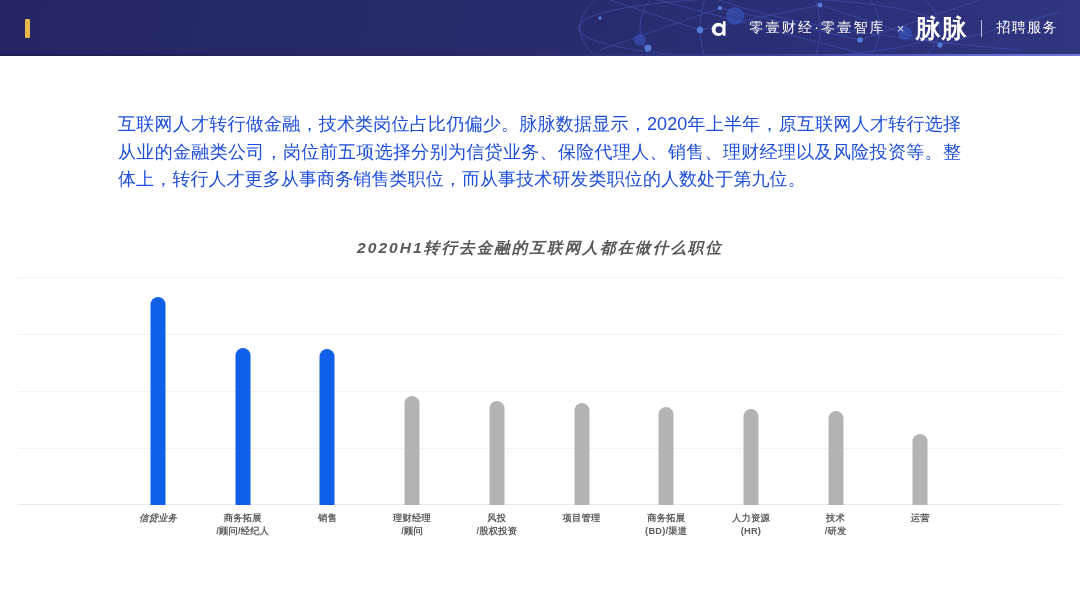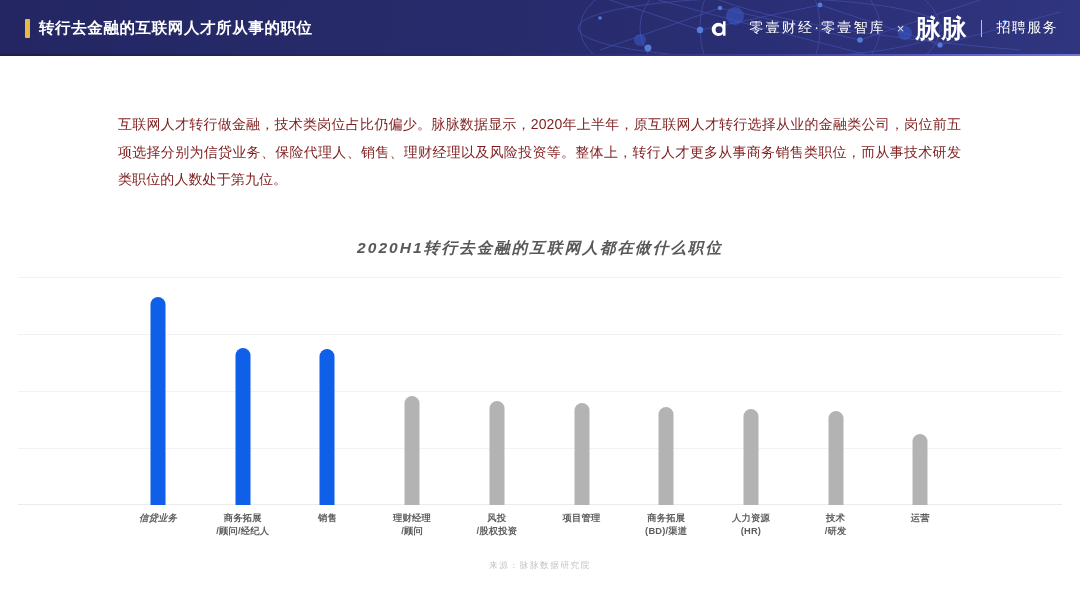--- a/index.html
+++ b/index.html
@@ -40,21 +40,21 @@
   }
   .brand-text { color: #fff; font-size: 14px; letter-spacing: 2.2px; font-weight: 500; margin-left: 7px; }
   .brand-x { color: #dfe2f5; font-size: 13px; margin: 0 2px; font-weight: 400; }
   .brand-maimai { color: #fff; font-size: 25px; font-weight: 700; letter-spacing: 1px; }
   .brand-div { width: 1px; height: 17px; background: #b9bedd; margin: 0 5px; }
   .brand-sub { color: #fff; font-size: 14px; letter-spacing: 1.4px; font-weight: 500; }
 
   
   .para {
     position: absolute; left: 118px; top: 111px; width: 843px;
-    font-size: 14px; line-height: 27.5px; color: #7f1d1d;
+    font-size: 18px; line-height: 27.5px; color: #1d4ed8;
     text-align: justify; letter-spacing: .1px;
   }
 
   
   .chart-title {
     position: absolute; left: 0; top: 238px; width: 1080px;
     text-align: center; font-size: 15.5px; font-weight: 700;
     color: #585858; letter-spacing: 2.1px; font-style: italic;
   }
   .plot {
@@ -110,21 +110,20 @@
       <g fill="#3d63d8" opacity="0.55">
         <circle cx="735" cy="16" r="9"></circle>
           <circle cx="905" cy="33" r="7"></circle>
         <circle cx="640" cy="40" r="6"></circle>
       </g>
     </svg>
     <div class="header-bottomline"></div>
 
     <div class="title-wrap">
       <div class="gold-bar"></div>
-      <div class="header-title">转行去金融的互联网人才所从事的职位</div>
     </div>
 
     <div class="brand-wrap">
       <span class="a-logo">
         <svg viewBox="0 0 24 24" width="23" height="23">
           <path d="M16.2 4.4 v15.2 h-2.6 v-1.9 a6.9 6.9 0 1 1 0-9.6 V4.4z M9.4 9.6a3.6 3.6 0 1 0 0 7.2 a3.6 3.6 0 0 0 0-7.2z" fill="#ffffff"></path>
         </svg>
       </span>
       <span class="brand-text">零壹财经·零壹智库</span>
       <span class="brand-x">×</span>
@@ -170,14 +169,13 @@
       <div class="xlabel" style="left: 563.5px;">项目管理</div>
       <div class="xlabel" style="left: 648.2px;">商务拓展
 (BD)/渠道</div>
       <div class="xlabel" style="left: 732.9px;">人力资源
 (HR)</div>
       <div class="xlabel" style="left: 817.6px;">技术
 /研发</div>
       <div class="xlabel" style="left: 902.3px;">运营</div>
     </div>
 
-  <div class="source">来源：脉脉数据研究院</div>
 </div>
 
 </body></html>

